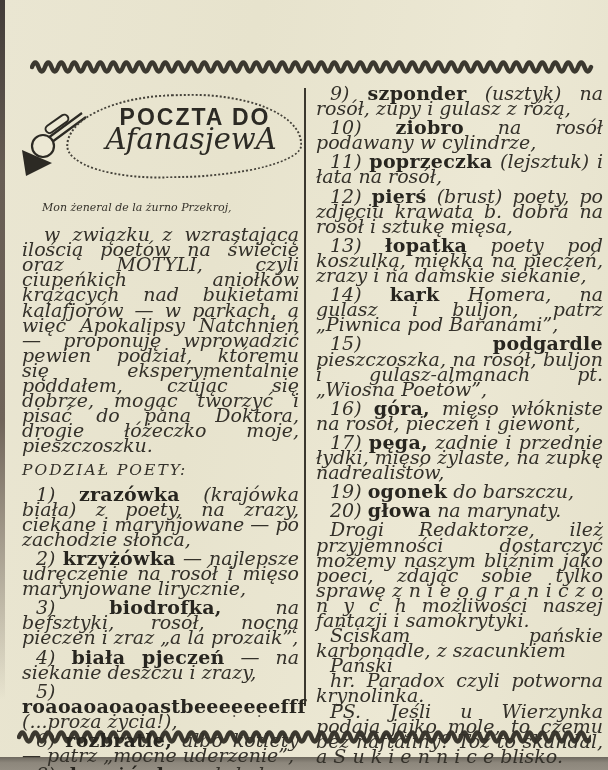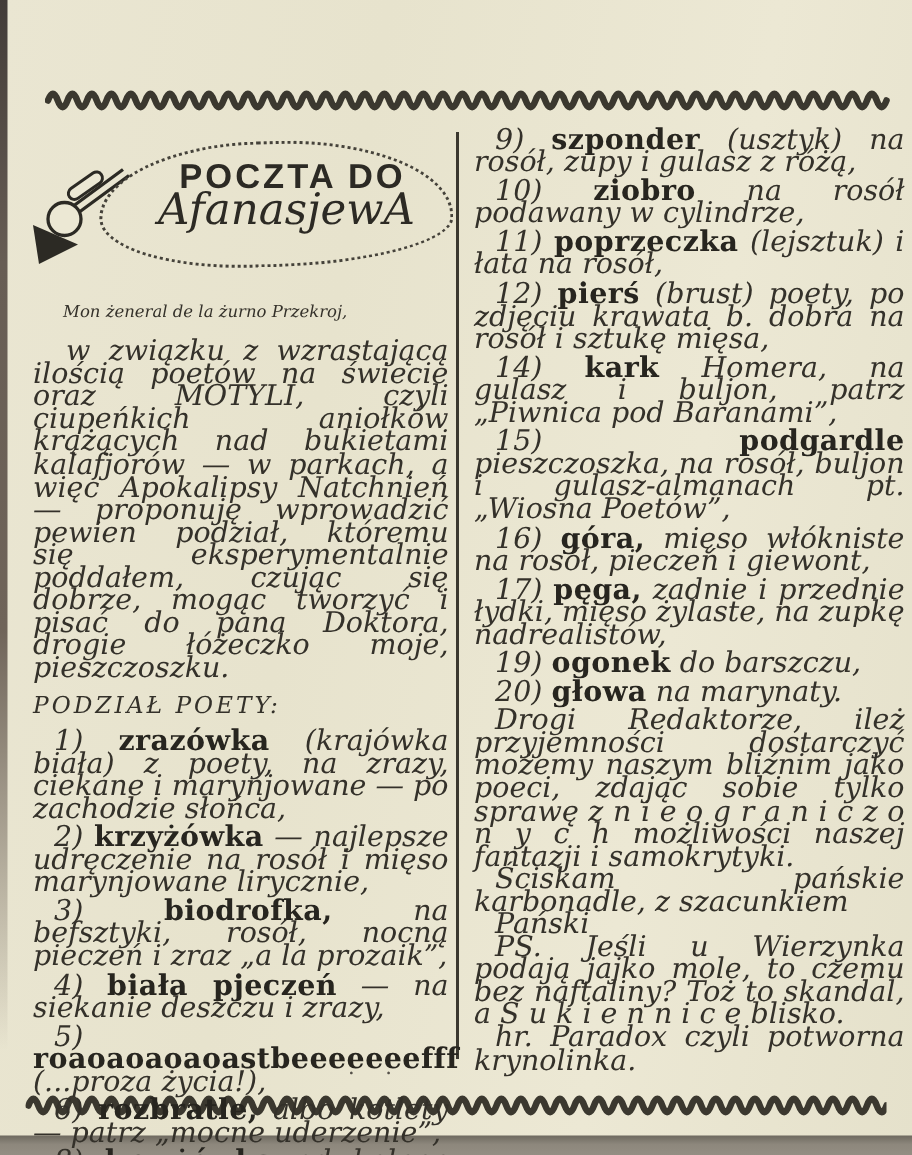--- a/index.html
+++ b/index.html
@@ -85,28 +85,29 @@
     <p class="item"><span class="num">5)</span> <b>roaoaoaoaoastbeeeeeeefff</b> <span>(...proza życia!),</span></p>
     <p class="item"><span class="num">6)</span> <b>rozbratle,</b> <span>albo kotlety — patrz „mocne uderzenie”,</span></p>
     <p class="item"><span class="num">8)</span> <b>krzyżówka</b> <span>od kolana na rosół i mięso marynowane,</span></p>
   </div>
 
   <div class="col col-right">
     <p class="item"><span class="num">9)</span> <b>szponder</b> <span>(usztyk) na rosół, zupy i gulasz z różą,</span></p>
     <p class="item"><span class="num">10)</span> <b>ziobro</b> <span>na rosół podawany w cylindrze,</span></p>
     <p class="item"><span class="num">11)</span> <b>poprzeczka</b> <span>(lejsztuk) i łata na rosół,</span></p>
     <p class="item"><span class="num">12)</span> <b>pierś</b> <span>(brust) poety, po zdjęciu krawata b. dobra na rosół i sztukę mięsa,</span></p>
+    <p class="item"><span class="num">13)</span> <b>łopatka</b> <span>poety pod koszulką, miękka na pieczeń, zrazy i na damskie siekanie,</span></p>
     <p class="item"><span class="num">14)</span> <b>kark</b> <span>Homera, na gulasz i buljon, patrz „Piwnica pod Baranami”,</span></p>
     <p class="item"><span class="num">15)</span> <b>podgardle</b> <span>pieszczoszka, na rosół, buljon i gulasz-almanach pt. „Wiosna Poetów”,</span></p>
     <p class="item"><span class="num">16)</span> <b>góra,</b> <span>mięso włókniste na rosół, pieczeń i giewont,</span></p>
     <p class="item"><span class="num">17)</span> <b>pęga,</b> <span>zadnie i przednie łydki, mięso żylaste, na zupkę nadrealistów,</span></p>
     <p class="item"><span class="num">19)</span> <b>ogonek</b> <span>do barszczu,</span></p>
     <p class="item"><span class="num">20)</span> <b>głowa</b> <span>na marynaty.</span></p>
 
     <p class="close gap">Drogi Redaktorze, ileż przyjemności dostarczyć możemy naszym bliźnim jako poeci, zdając sobie tylko sprawę z n i e o g r a n i c z o n y c h możliwości naszej fantazji i samokrytyki.</p>
     <p class="close">Ściskam pańskie karbonadle, z szacunkiem</p>
     <p class="close">Pański</p>
+    <p class="close">hr. Paradox czyli potworna krynolinka.</p>
     <p class="close">PS. Jeśli u Wierzynka podają jajko mole, to czemu bez naftaliny? Toż to skandal, a S u k i e n n i c e blisko.</p>
-    <p class="close">hr. Paradox czyli potworna krynolinka.</p>
   </div>
 
   <div class="specks">. .</div>
 </div>
 
 </body></html>

